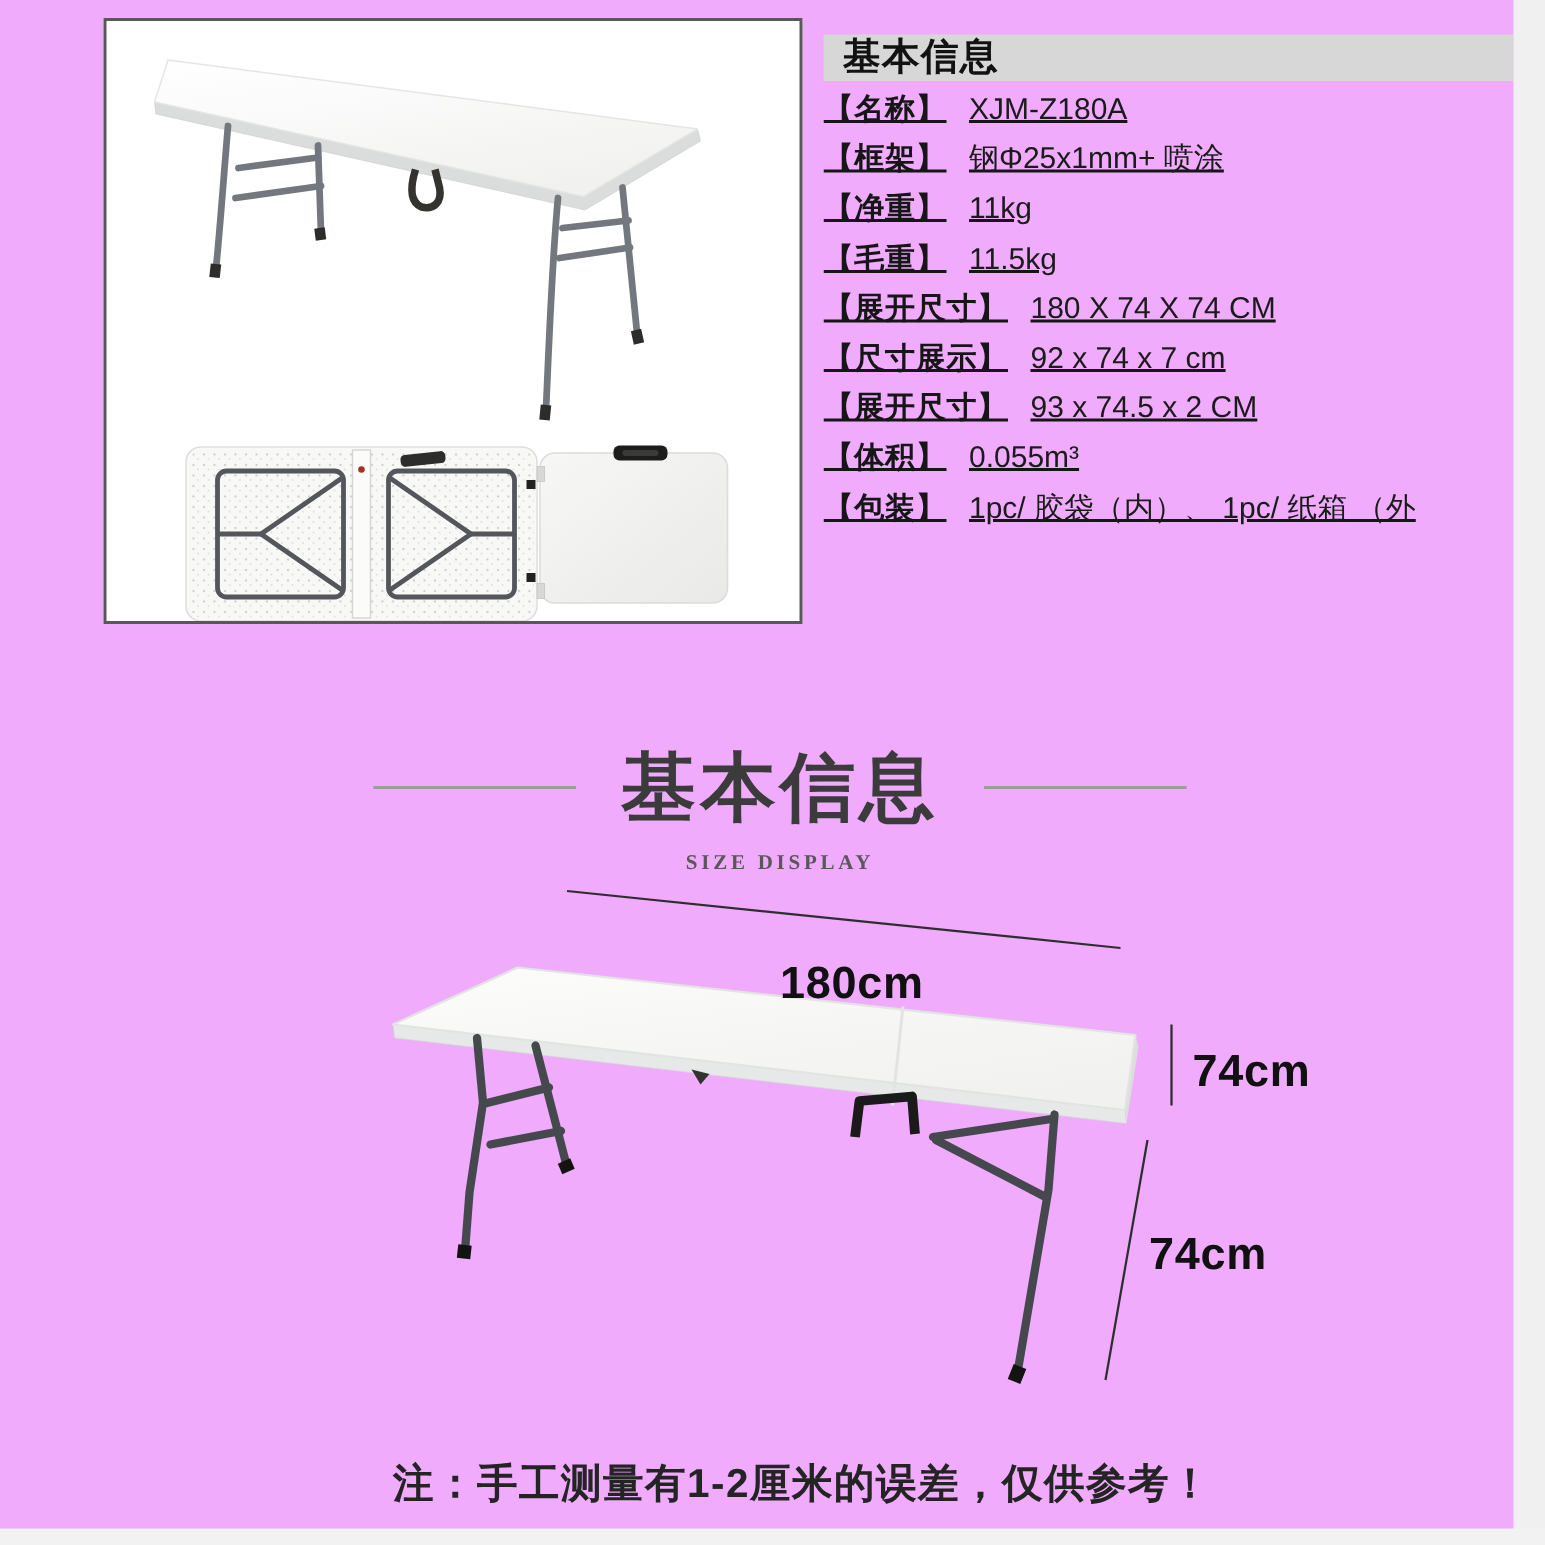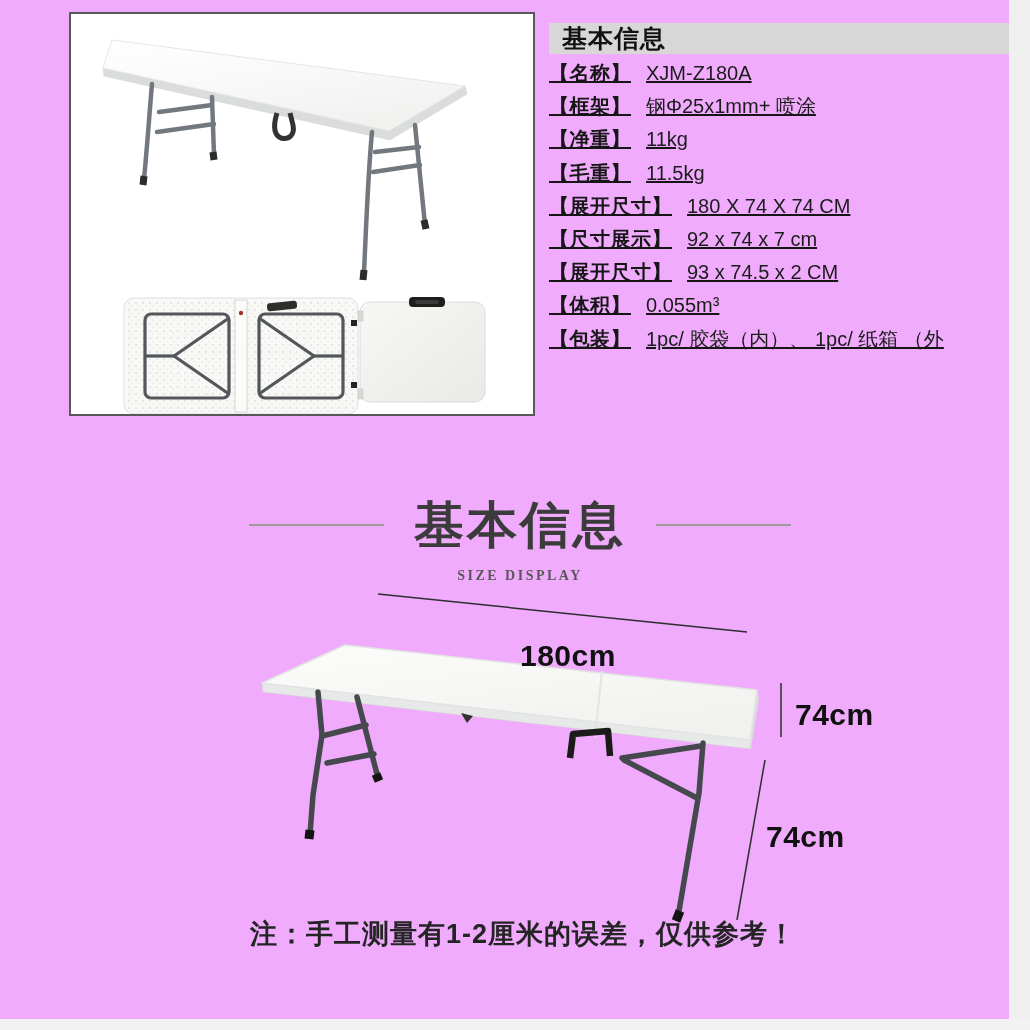--- a/index.html
+++ b/index.html
@@ -38,21 +38,21 @@
     font-size:14px;font-weight:700;color:#585858;letter-spacing:2.5px;
   }
   
   #size-figure{position:absolute;left:230px;top:585px;width:600px;height:385px;}
   .dim-label{position:absolute;font-size:30px;font-weight:600;color:#111;letter-spacing:0.5px;white-space:nowrap;}
   #dim-length{left:520px;top:621px;margin-top:18px;}
   #dim-height{left:795px;top:698px;}
   #dim-width{left:766px;top:820px;}
   
   #note{
-    position:absolute;left:250px;top:916px;width:570px;text-align:left;
+    position:absolute;left:250px;top:971px;width:570px;text-align:center;
     font-size:27px;font-weight:600;color:#242424;letter-spacing:1px;white-space:nowrap;
   }
   
   #right-strip{position:absolute;left:1009px;top:0;width:21px;height:1030px;background:#f0f0f0;}
   #bottom-strip{position:absolute;left:0;top:1019px;width:1030px;height:11px;background:#f2f2f2;}
 </style>
 </head>
 <body>
 
 <div id="page">

